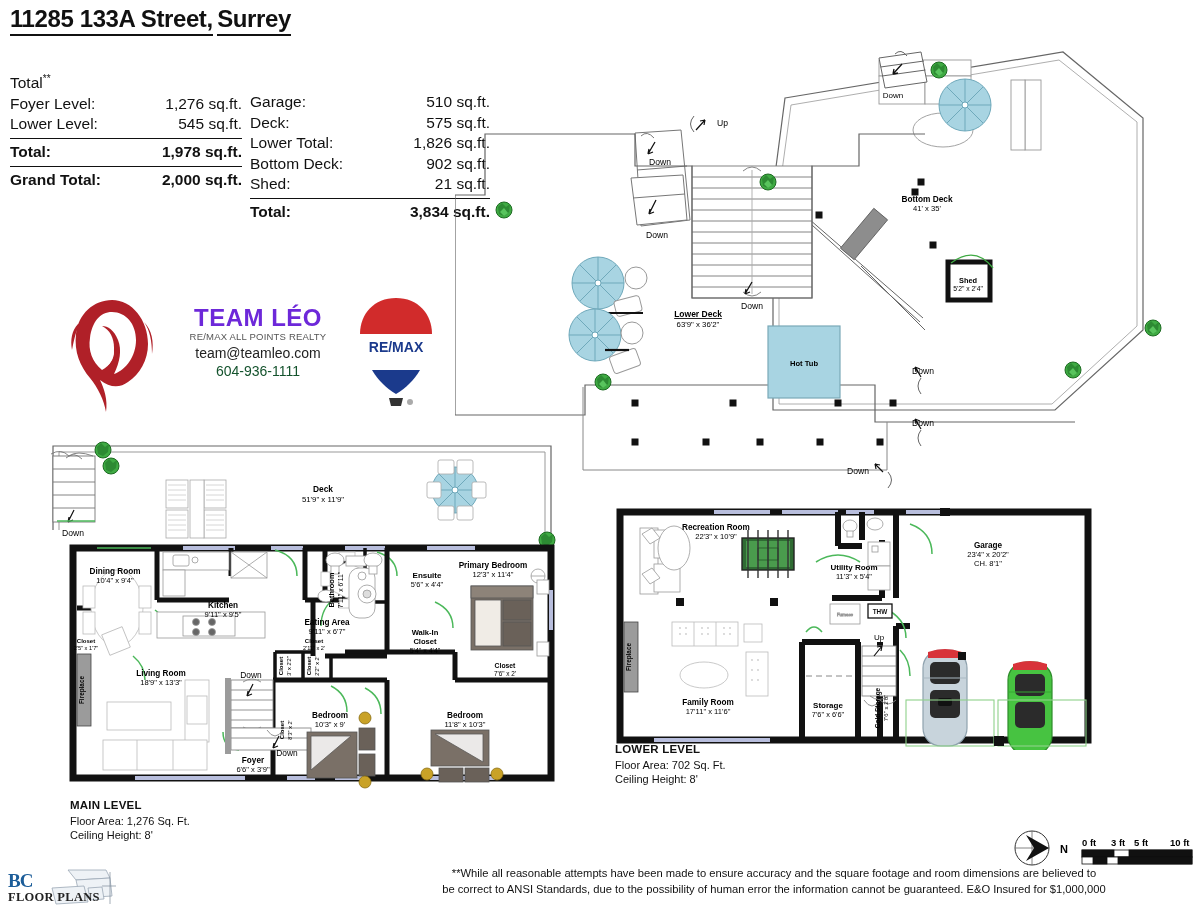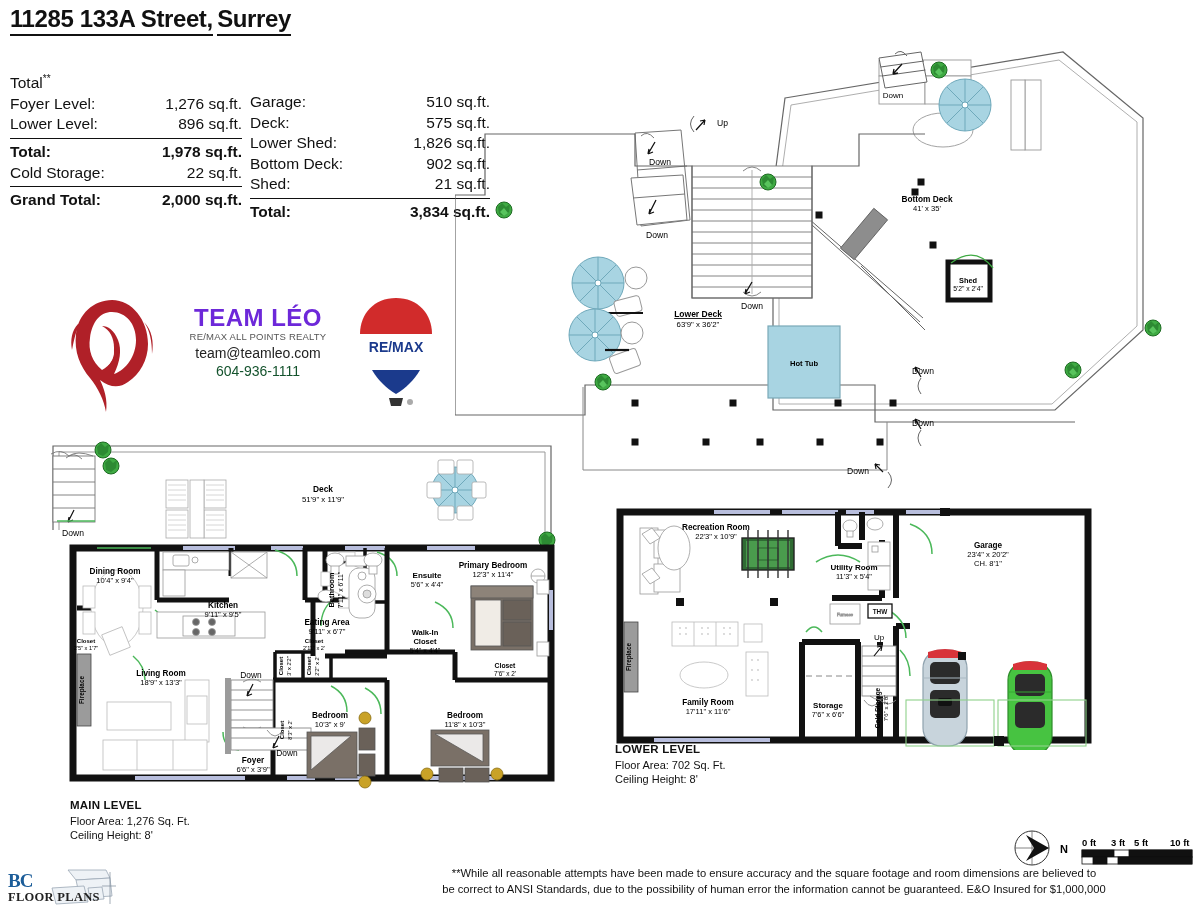--- a/index.html
+++ b/index.html
@@ -67,50 +67,46 @@
 <div class="abs" id="stats">
 
   <div class="stat-col" id="col-left">
     <div style="font-size:15.5px;"><span>Total</span><span class="tiny-sup">**</span></div>
     <div class="srow">
         <span class="k">Foyer Level:</span>
         <span class="v">1,276 sq.ft.</span>
       </div>
     <div class="srow">
         <span class="k">Lower Level:</span>
-        <span class="v">896 sq.ft.</span>
+        <span class="v">545 sq.ft.</span>
       </div>
     <div class="rule"></div>
     <div class="srow bold">
         <span class="k">Total:</span>
         <span class="v">1,978 sq.ft.</span>
-      </div>
-    <div class="srow">
-        <span class="k">Cold Storage:</span>
-        <span class="v">22 sq.ft.</span>
       </div>
     <div class="rule"></div>
     <div class="srow bold">
         <span class="k">Grand Total:</span>
         <span class="v">2,000 sq.ft.</span>
       </div>
   </div>
 
   <div class="stat-col" id="col-right">
     <div style="height:20px;"></div>
     <div class="srow">
         <span class="k">Garage:</span>
         <span class="v">510 sq.ft.</span>
       </div>
     <div class="srow">
         <span class="k">Deck:</span>
         <span class="v">575 sq.ft.</span>
       </div>
     <div class="srow">
-        <span class="k">Lower Shed:</span>
+        <span class="k">Lower Total:</span>
         <span class="v">1,826 sq.ft.</span>
       </div>
     <div class="srow">
         <span class="k">Bottom Deck:</span>
         <span class="v">902 sq.ft.</span>
       </div>
     <div class="srow">
         <span class="k">Shed:</span>
         <span class="v">21 sq.ft.</span>
       </div>

